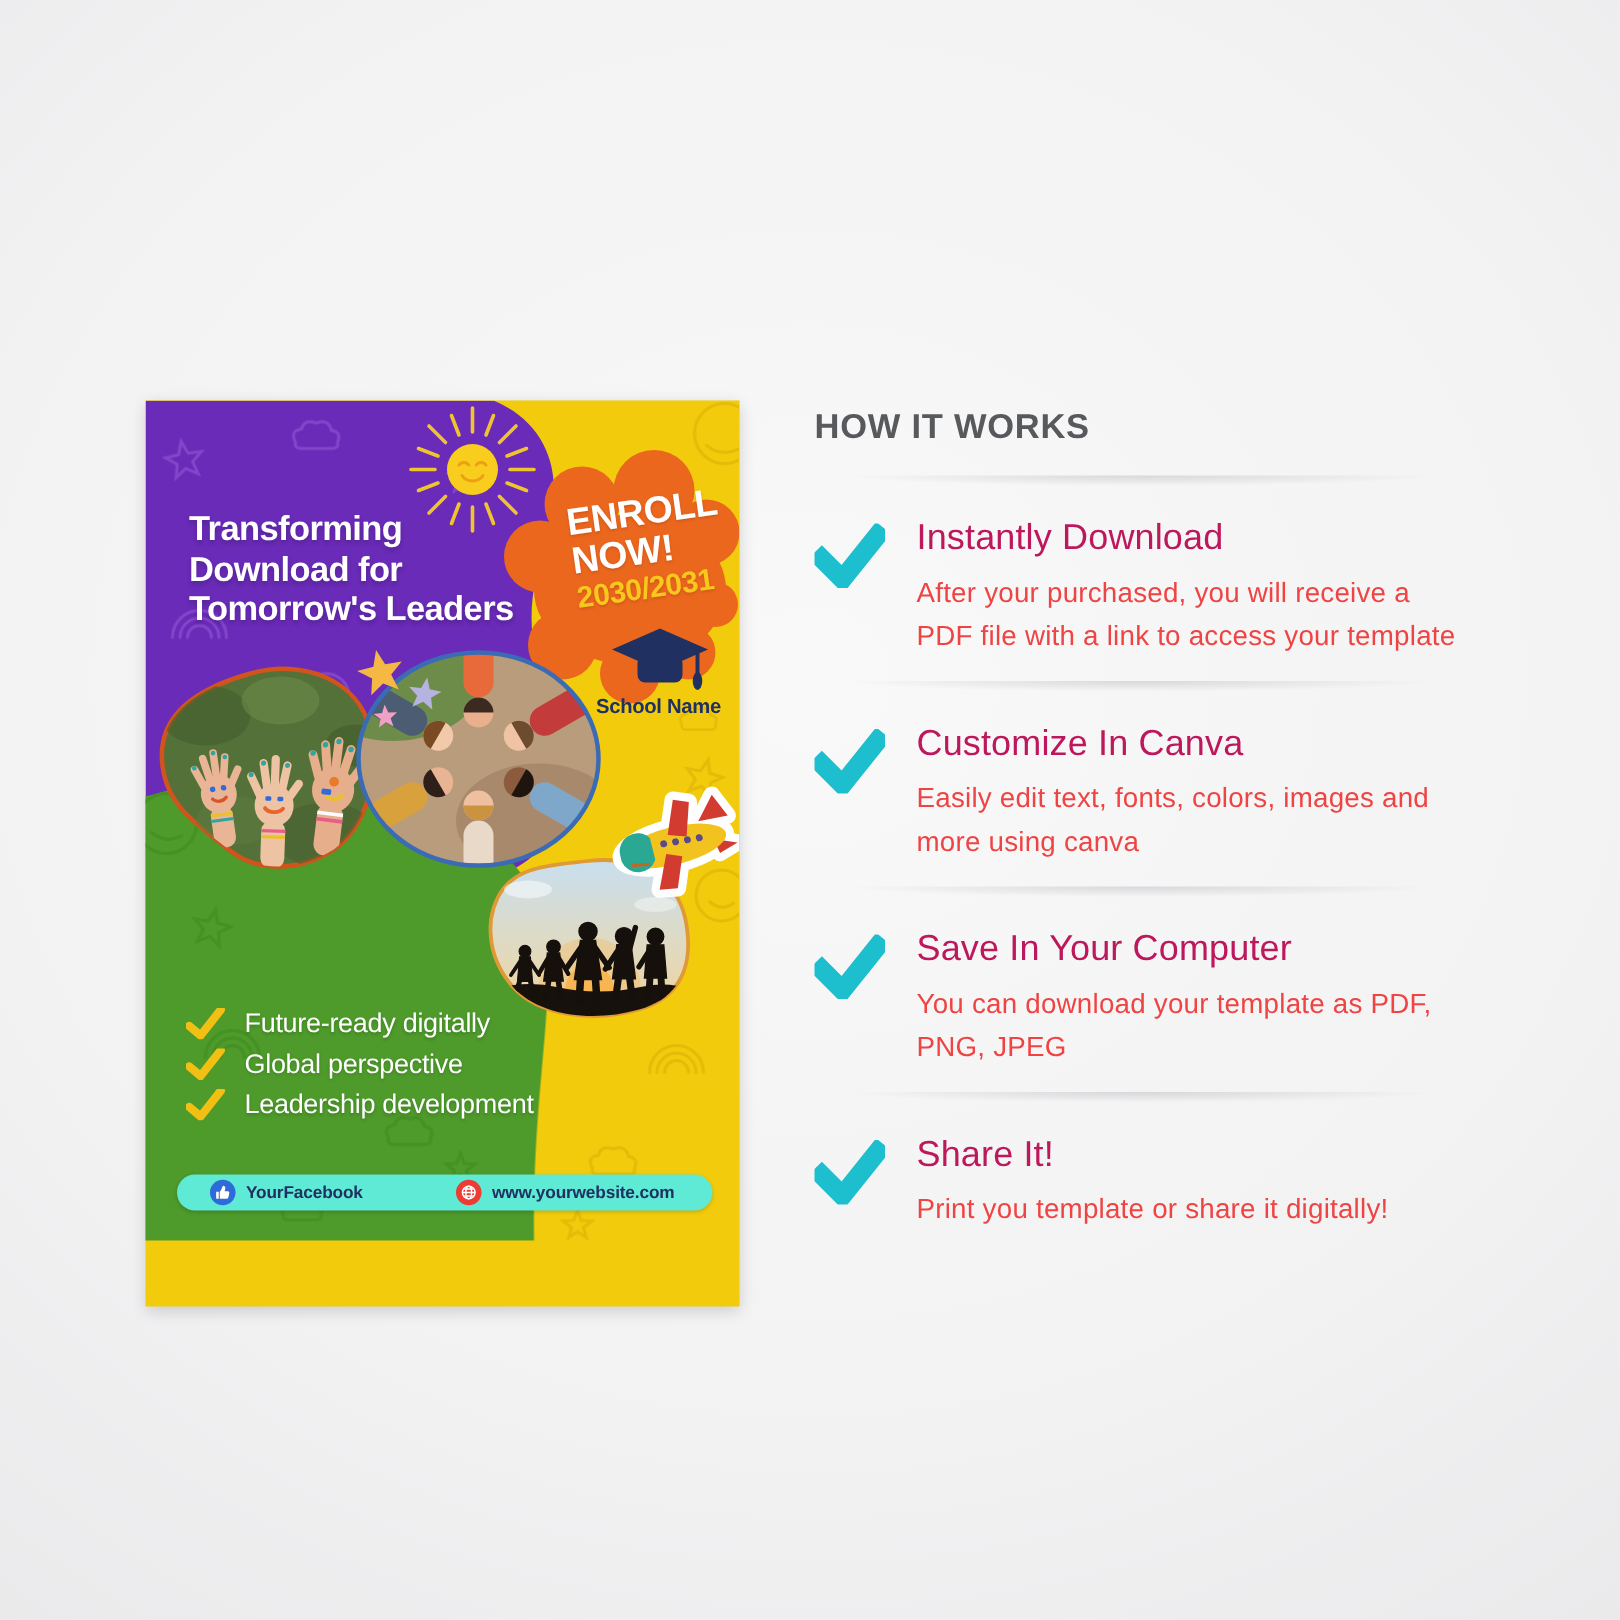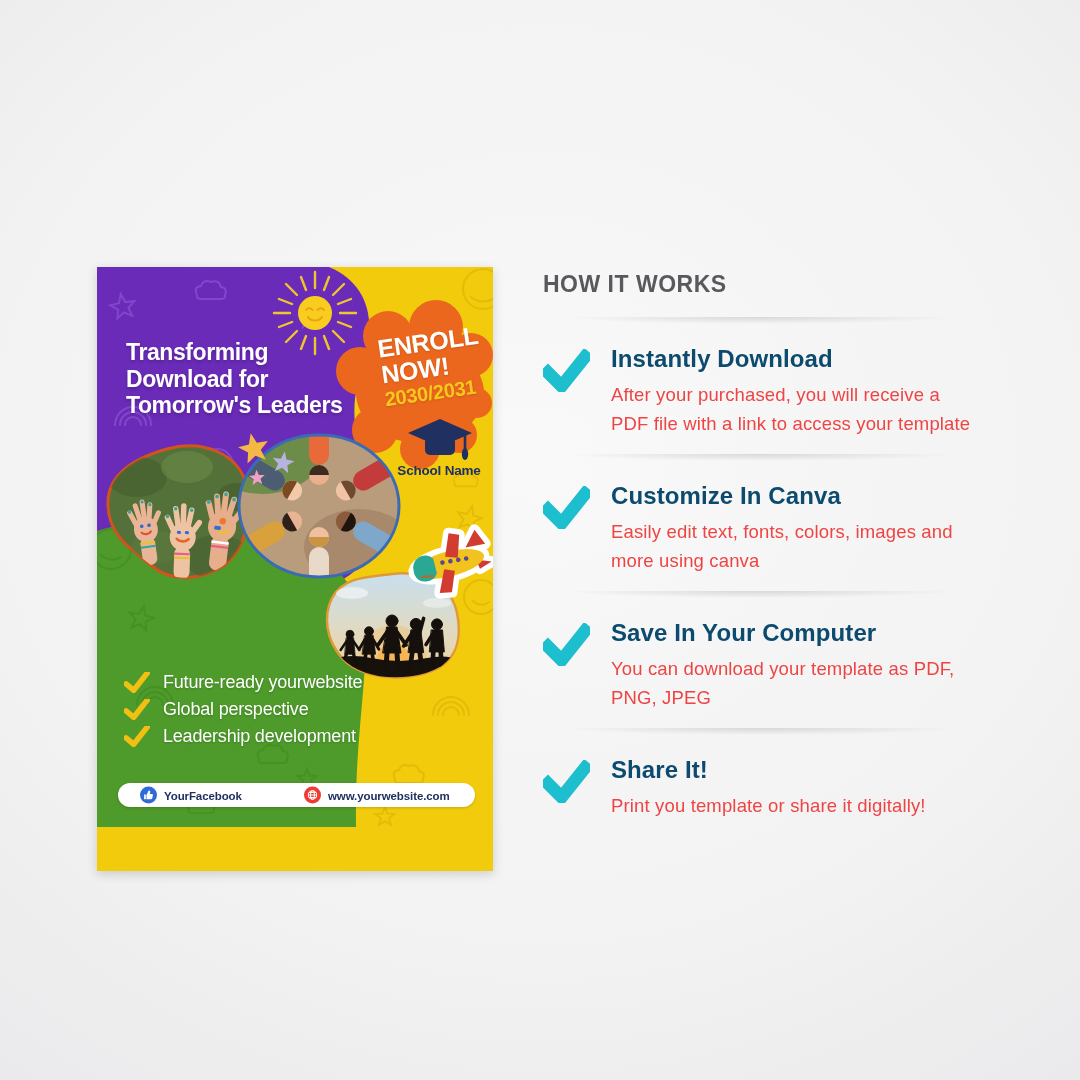--- a/index.html
+++ b/index.html
@@ -46,21 +46,21 @@
   }
 
   .checklist{ position:absolute; left:27px; top:402px; list-style:none; }
   .checklist li{ display:flex; align-items:center; height:27px; }
   .checklist svg{ margin-right:13px; flex:none; }
   .checklist span{ color:#fff; font-size:18px; font-weight:500; letter-spacing:-0.2px;
     text-shadow:0 1px 2px rgba(20,50,10,.25); }
 
   .pill{
     position:absolute; left:21px; top:516px; width:357px; height:24px;
-    background:#ffffff; border-radius:13px; box-shadow:0 1px 3px rgba(0,0,0,.18);
+    background:#5eead4; border-radius:13px; box-shadow:0 1px 3px rgba(0,0,0,.18);
   }
   .pill .grp{ position:absolute; top:50%; transform:translateY(-50%);
     display:flex; align-items:center; gap:7px; }
   .pill .g1{ left:22px; } .pill .g2{ left:186px; }
   .pill .dot{ width:17px; height:17px; border-radius:50%; display:flex;
     align-items:center; justify-content:center; flex:none; }
   .pill .fb{ background:#2E6AD8; } .pill .web{ background:#EE3B33; }
   .pill .lbl{ font-size:11.5px; font-weight:700; color:#203061; letter-spacing:-0.1px; }
 
   
@@ -70,21 +70,21 @@
     margin-bottom:19px;
   }
   .divider{
     height:12px;
     background: radial-gradient(ellipse 58% 9px at 50% 0px,
       rgba(70,70,80,.17) 0%, rgba(70,70,80,.05) 55%, rgba(70,70,80,0) 78%);
   }
   .step{ display:flex; gap:21px; padding:16px 0 16px; }
   .step .check{ flex:none; margin-top:4px; }
   .step .txt{ width:372px; }
-  .step h2{ font-size:24px; font-weight:700; color:#0c4a6e; letter-spacing:0.1px; margin-bottom:7px; }
+  .step h2{ font-size:24px; font-weight:400; color:#be185d; letter-spacing:0.1px; margin-bottom:7px; }
   .step p{ font-size:18.5px; line-height:29px; color:#ef4444; letter-spacing:0.15px; }
 </style>
 </head>
 <body>
 
 <div class="stage">
 
   <div class="flyer-shadow"></div>
 
   <div class="flyer">
@@ -419,21 +419,21 @@
       <span class="yrs">2030/2031</span>
     </div>
 
     <div class="school">School Name</div>
 
     <ul class="checklist">
       <li>
         <svg width="26" height="21" viewBox="0 0 26 21">
           <polyline points="2,11 9,18 24,2" fill="none" stroke="#F2C013" stroke-width="5.5" stroke-linecap="round" stroke-linejoin="round" transform="rotate(-5,13,10)"></polyline>
         </svg>
-        <span>Future-ready yourwebsite</span>
+        <span>Future-ready digitally</span>
       </li>
       <li>
         <svg width="26" height="21" viewBox="0 0 26 21">
           <polyline points="2,11 9,18 24,2" fill="none" stroke="#F2C013" stroke-width="5.5" stroke-linecap="round" stroke-linejoin="round" transform="rotate(-5,13,10)"></polyline>
         </svg>
         <span>Global perspective</span>
       </li>
       <li>
         <svg width="26" height="21" viewBox="0 0 26 21">
           <polyline points="2,11 9,18 24,2" fill="none" stroke="#F2C013" stroke-width="5.5" stroke-linecap="round" stroke-linejoin="round" transform="rotate(-5,13,10)"></polyline>

